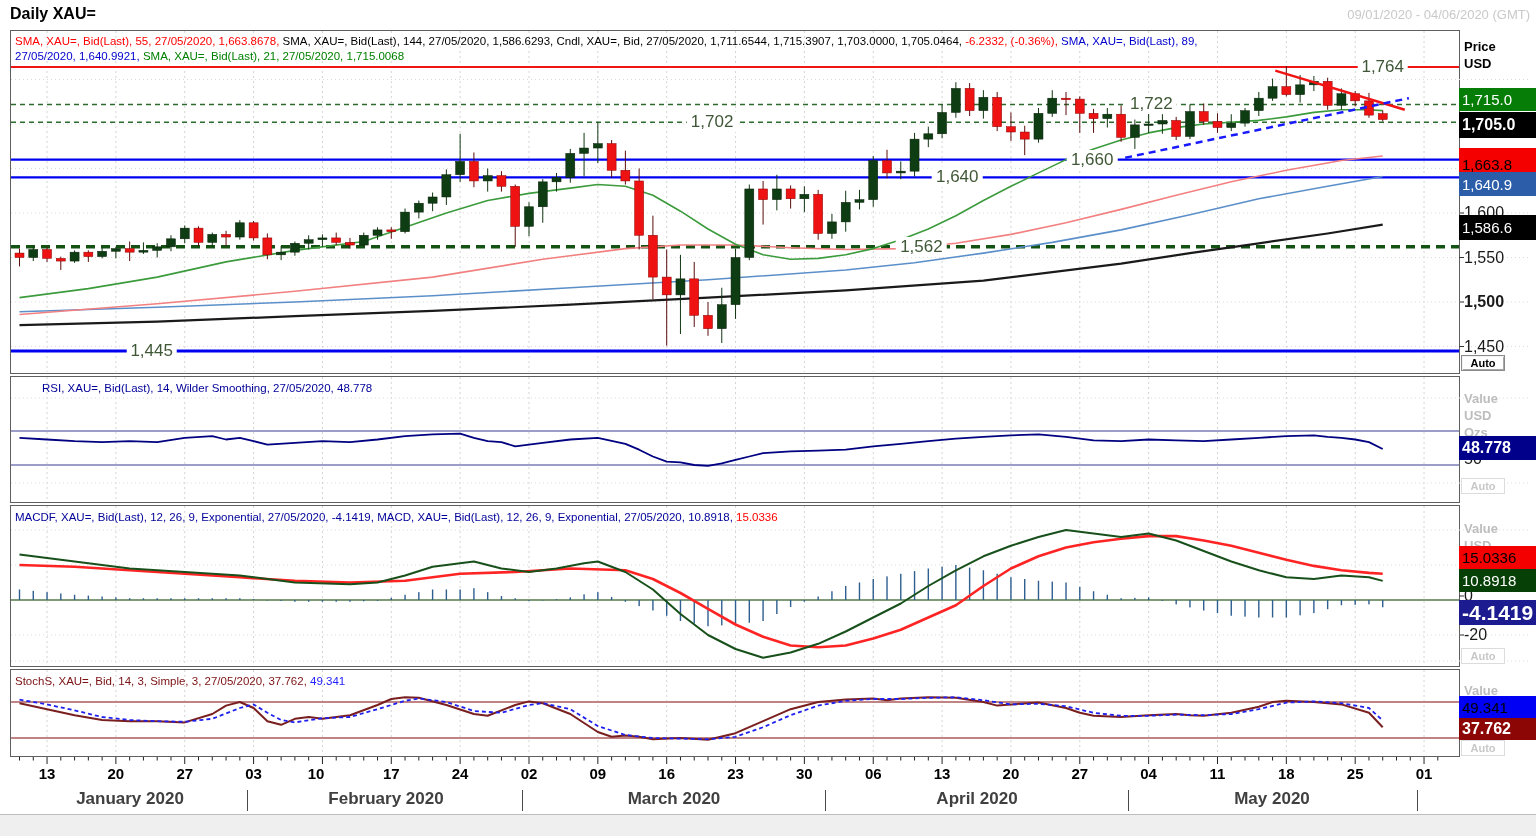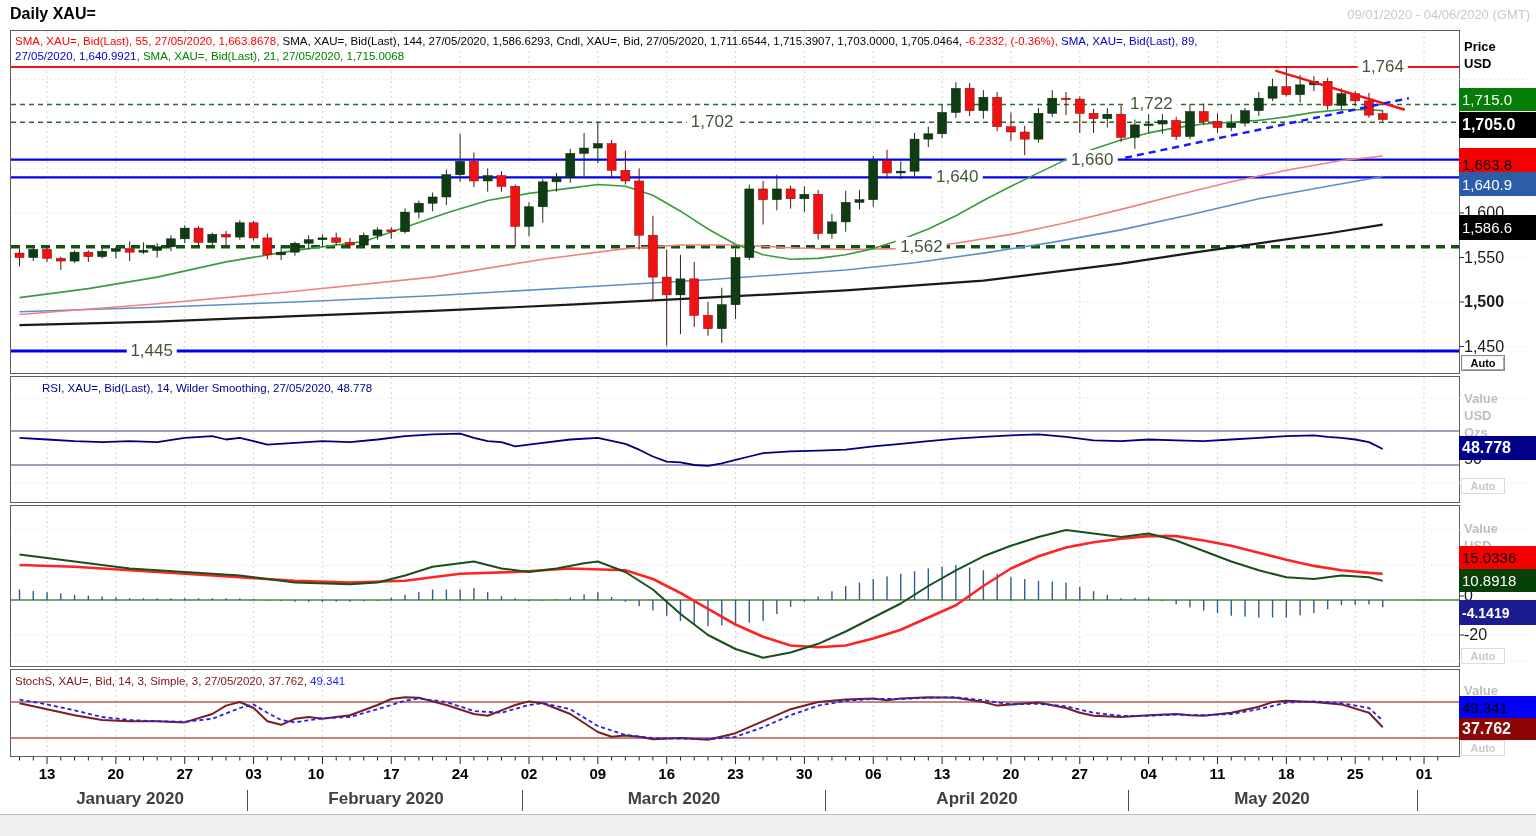--- a/index.html
+++ b/index.html
@@ -578,20 +578,21 @@
   <div class="plotzone" style="top:31px;height:342px;"></div>
   <div class="plotzone" style="top:377px;height:125px;"></div>
   <div class="plotzone" style="top:506px;height:160px;"></div>
   <div class="plotzone" style="top:670px;height:86px;"></div>
 
   <div class="legend" style="top:34px;width:1430px;" id="legend-price">
       <div style=""><span style="color: rgb(255, 0, 0);">SMA, XAU=, Bid(Last),  55, 27/05/2020, 1,663.8678, </span><span style="color: rgb(0, 0, 0);">SMA, XAU=, Bid(Last),  144, 27/05/2020, 1,586.6293, Cndl, XAU=, Bid, 27/05/2020, 1,711.6544, 1,715.3907, 1,703.0000, 1,705.0464, </span><span style="color: rgb(255, 0, 0);">-6.2332, (-0.36%), </span><span style="color: rgb(0, 0, 205);">SMA, XAU=, Bid(Last),  89, </span></div>
       <div style=""><span style="color: rgb(0, 0, 205);">27/05/2020, 1,640.9921, </span><span style="color: rgb(0, 128, 0);">SMA, XAU=, Bid(Last),  21, 27/05/2020, 1,715.0068</span></div>
     </div>
   <div class="legend" style="top:381px;width:1430px;margin-left:27px;" id="legend-rsi"><span style="color: rgb(0, 0, 153);">RSI, XAU=, Bid(Last),  14, Wilder Smoothing, 27/05/2020, 48.778</span></div>
+  <div class="legend" style="top:510px;width:1430px;" id="legend-macd"><span style="color: rgb(0, 0, 153);">MACDF, XAU=, Bid(Last),  12, 26, 9, Exponential, 27/05/2020, -4.1419, MACD, XAU=, Bid(Last),  12, 26, 9, Exponential, 27/05/2020, 10.8918, </span><span style="color: rgb(255, 0, 0);">15.0336</span></div>
   <div class="legend" style="top:674px;width:1430px;" id="legend-stoch"><span style="color: rgb(123, 17, 19);">StochS, XAU=, Bid,  14, 3, Simple, 3, 27/05/2020, 37.762, </span><span style="color: rgb(34, 34, 255);">49.341</span></div>
 
   <div id="gutters">
       <div class="gutter-head" style="top:38px;color:#000000">
         <div style="">Price</div>
         <div style="">USD</div>
       </div>
       <div class="ytick" style="top:213px;">1,600</div>
       <div class="ytick" style="top:257.5px;">1,550</div>
       <div class="ytick" style="top:302px;font-weight:bold;">1,500</div>
@@ -611,21 +612,21 @@
       <div class="badge" style="top:436px;height:24px;background:#00008b;color:#ffffff;font-weight:bold;font-size:16px">48.778</div>
       <div class="autobtn off" style="top:478px;">Auto</div>
       <div class="gutter-head" style="top:520px;color:#bdbdbd">
         <div style="">Value</div>
         <div style="">USD</div>
       </div>
       <div class="ytick" style="top:596px;">0</div>
       <div class="ytick" style="top:635px;">-20</div>
       <div class="badge" style="top:546px;height:23px;background:#f40000;color:#000000">15.0336</div>
       <div class="badge" style="top:569px;height:23px;background:#064006;color:#ffffff">10.8918</div>
-      <div class="badge" style="top:600px;height:25px;background:#1c1c90;color:#ffffff;font-weight:bold;font-size:14px">-4.1419</div>
+      <div class="badge" style="top:600px;height:25px;background:#1c1c90;color:#ffffff;font-weight:bold;font-size:21px">-4.1419</div>
       <div class="autobtn off" style="top:648px;">Auto</div>
       <div class="gutter-head" style="top:682px;color:#bdbdbd">
         <div style="">Value</div>
       </div>
       <div class="badge" style="top:696px;height:22px;background:#0000f4;color:#000000">49.341</div>
       <div class="badge" style="top:718px;height:22px;background:#8c0606;color:#ffffff;font-weight:bold;font-size:16px">37.762</div>
       <div class="autobtn off" style="top:740px;">Auto</div>
     </div>
   <div id="levels">
       <div class="lvl-label" style="left:1382.73px;top:67.03999999999999px;">1,764</div>

